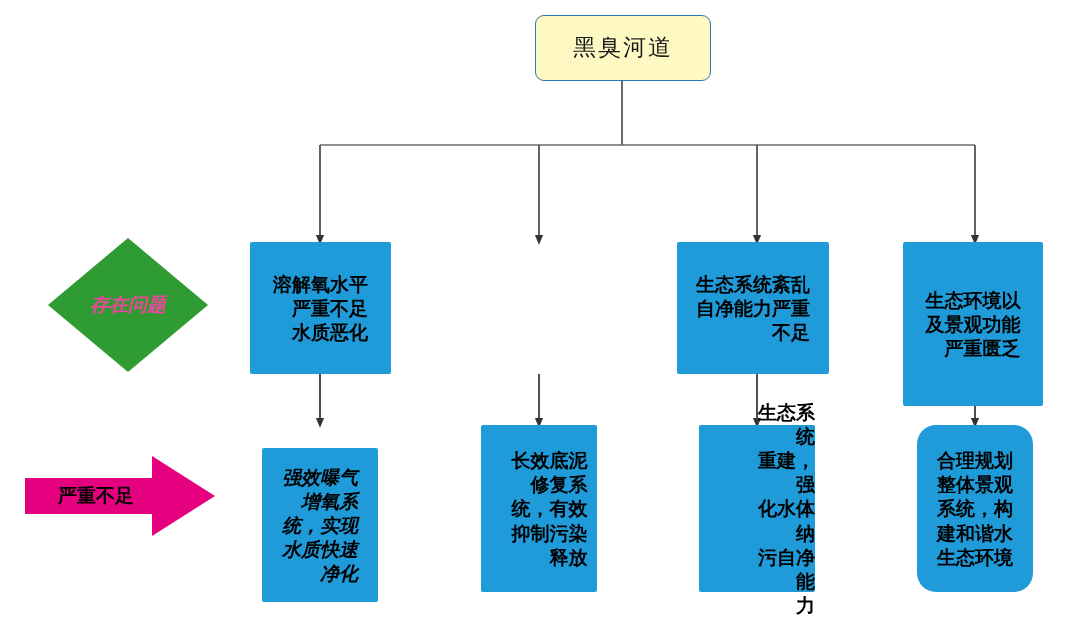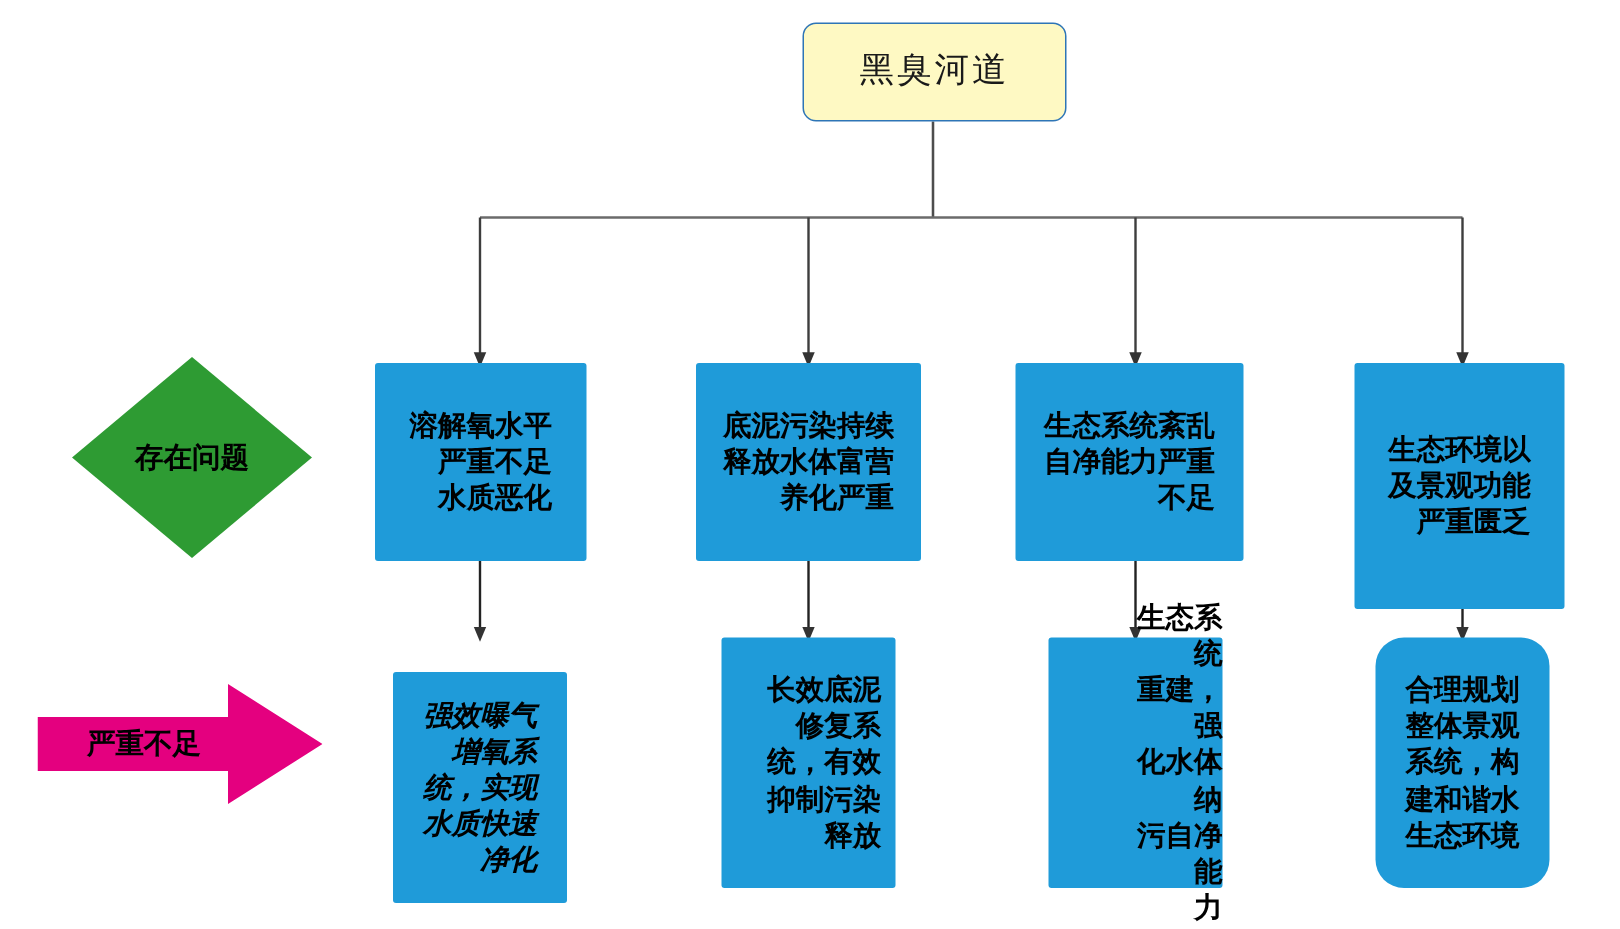--- a/index.html
+++ b/index.html
@@ -91,22 +91,23 @@
     left: 0;
     top: 0;
     width: 100%;
     height: 100%;
     display: flex;
     align-items: center;
     justify-content: center;
     font-family: "DejaVu Sans", "Liberation Sans", sans-serif;
     font-weight: bold;
     font-size: 19px;
-    color: #000000;
+    color: #ec4899;
     white-space: nowrap;
+    font-style: italic;
   }
 
   
   .arrow-wrap {
     position: absolute;
     left: 25px;
     top: 456px;
     width: 190px;
     height: 80px;
   }
@@ -174,25 +175,20 @@
       <polygon points="0,22 127,22 127,0 190,40 127,80 127,58 0,58" fill="#E4007F"></polygon>
     </svg>
     <span class="label">严重不足</span>
   </div>
 
   <div class="node-box problem-box" style="left:250px; top:242px; width:141px; height:132px;">
     <span class="label">溶解氧水平
 严重不足
 水质恶化</span>
   </div>
-  <div class="node-box problem-box" style="left:464px; top:242px; width:150px; height:132px;">
-    <span class="label">底泥污染持续
-释放水体富营
-养化严重</span>
-  </div>
   <div class="node-box problem-box" style="left:677px; top:242px; width:152px; height:132px;">
     <span class="label">生态系统紊乱
 自净能力严重
 不足</span>
   </div>
   <div class="node-box problem-box" style="left:903px; top:242px; width:140px; height:164px;">
     <span class="label">生态环境以
 及景观功能
 严重匮乏</span>
   </div>

